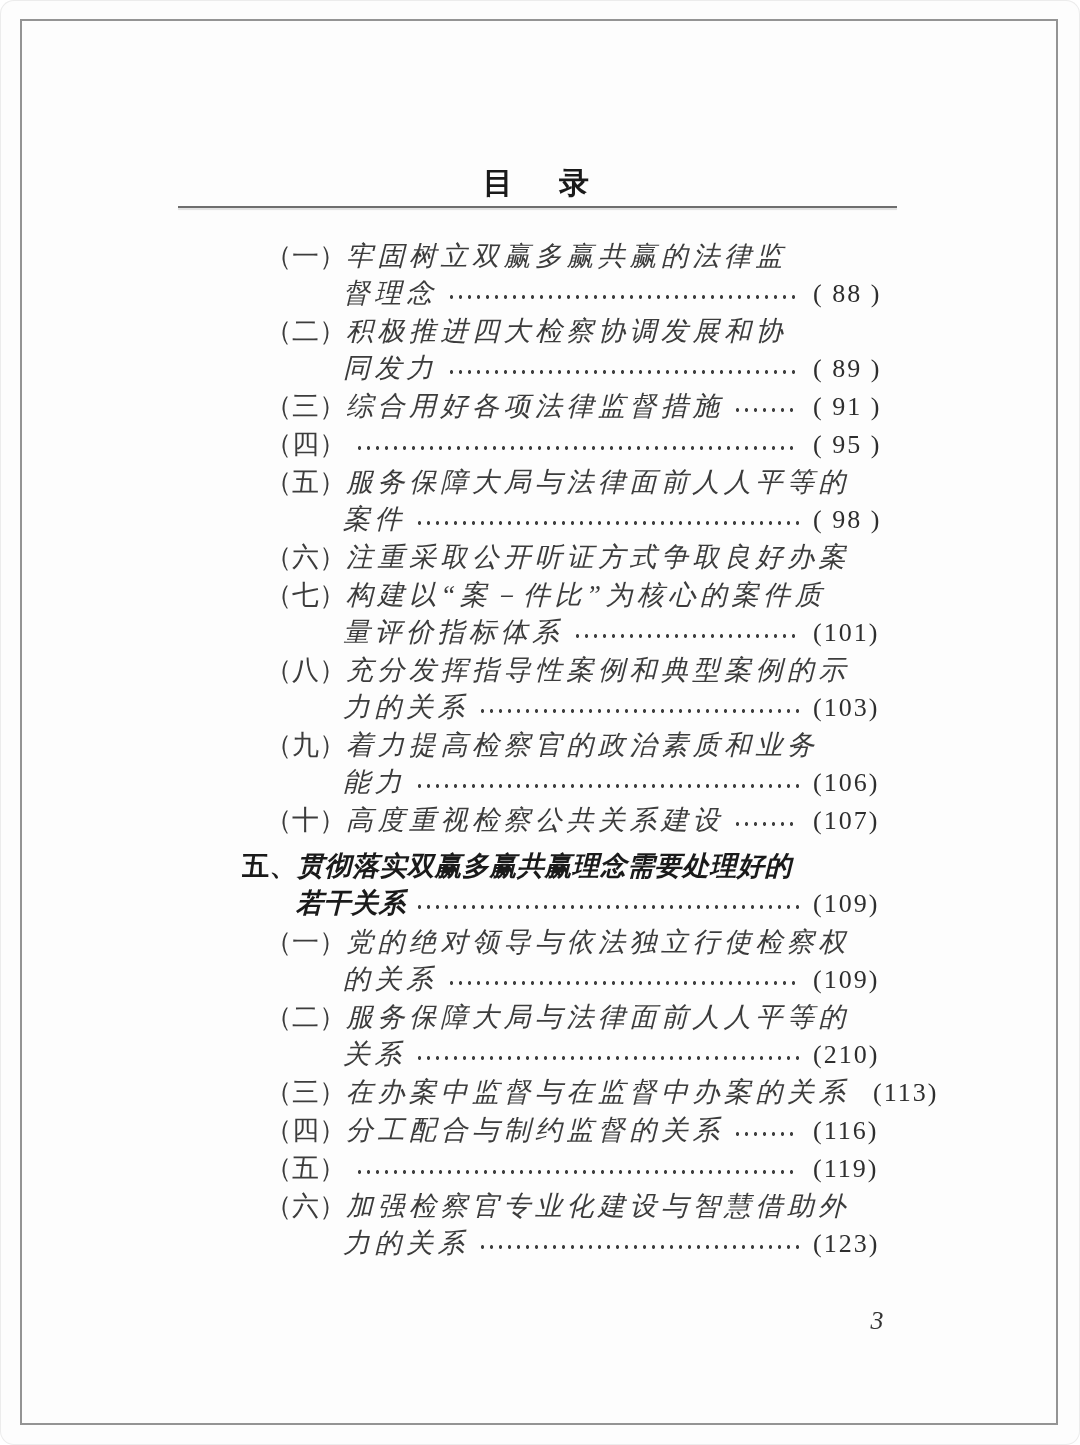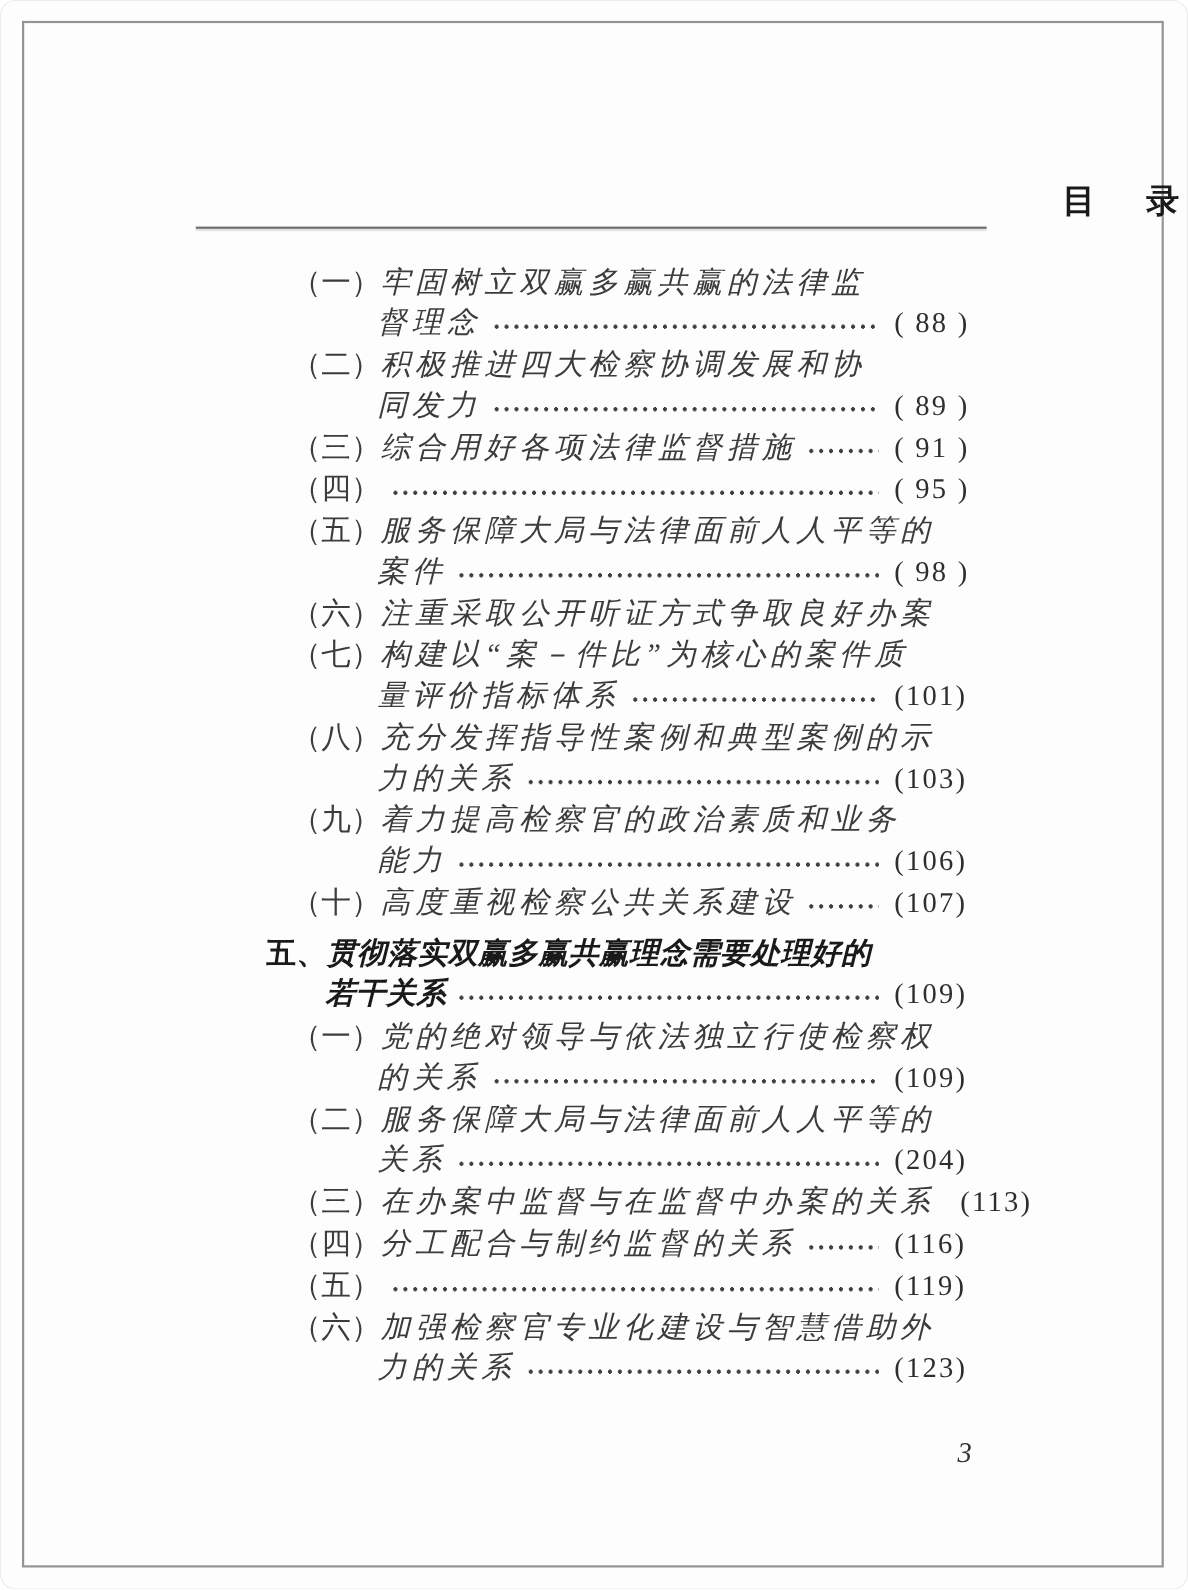--- a/index.html
+++ b/index.html
@@ -25,21 +25,21 @@
     width: 1038px;
     height: 1406px;
     box-sizing: border-box;
     border: 2px solid var(--frame, #949494);
   }
   .title {
     position: absolute;
     top: 163px;
     left: 0;
     width: 1080px;
-    text-align: right;
+    text-align: center;
     font-size: 30px;
     font-weight: bold;
     color: var(--heading, #1a1a1a);
     letter-spacing: 8px;
   }
   .rule {
     position: absolute;
     left: 178px;
     top: 206px;
     width: 719px;
@@ -243,21 +243,21 @@
       </div>
       <div class="entry item">
         <div class="line">
           <span class="num">（二）</span>
           <span class="txt">服务保障大局与法律面前人人平等的</span>
         </div>
         <div class="line">
           <span class="hang"></span>
           <span class="txt">关系</span>
           <span class="dots"></span>
-          <span class="pg">(204)</span>
+          <span class="pg">(210)</span>
         </div>
       </div>
       <div class="entry item">
         <div class="line">
           <span class="num">（三）</span>
           <span class="txt">在办案中监督与在监督中办案的关系</span>
           <span class="dots"></span>
           <span class="pg">(113)</span>
         </div>
       </div>

